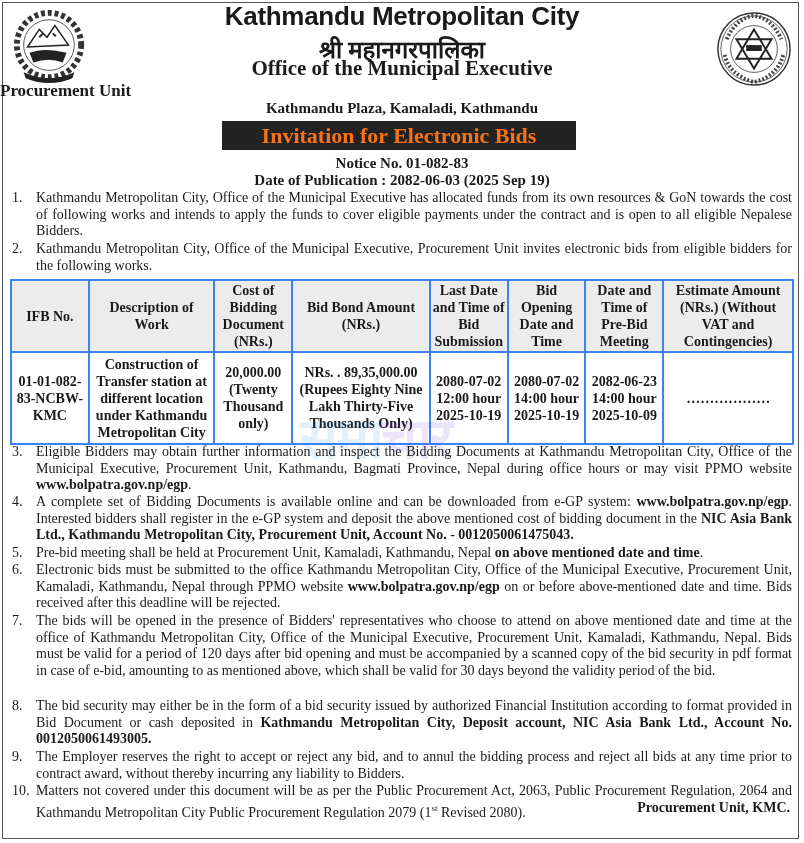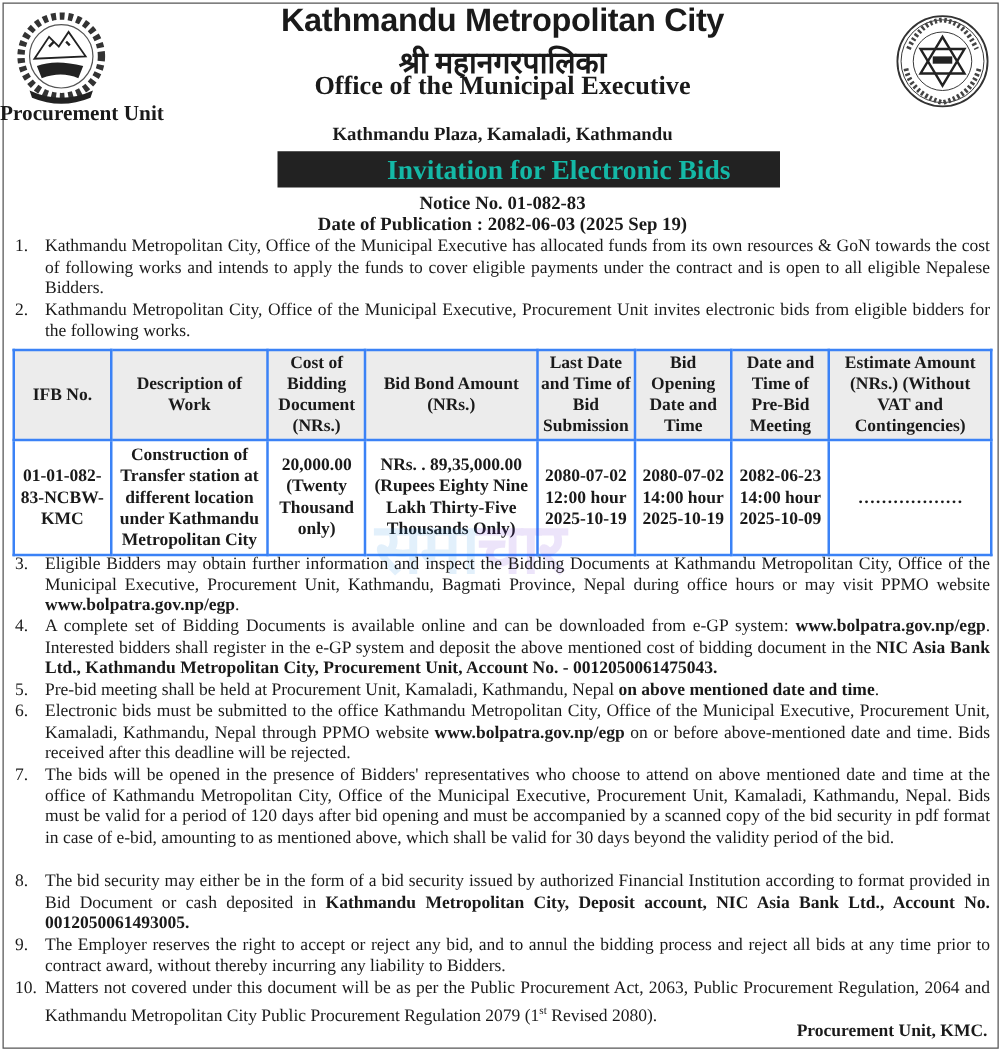--- a/index.html
+++ b/index.html
@@ -5,35 +5,35 @@
   html, body { margin: 0; padding: 0; background: #fff; }
   body { width: 804px; height: 843px; overflow: hidden; position: relative; font-family: "Liberation Serif", serif; color: #1a1a1a; }
   .frame { position: absolute; left: 2px; top: 2px; width: 797px; height: 837px; border: 1.5px solid #555; box-sizing: border-box; }
   .logo-left { position: absolute; left: 10px; top: 8px; width: 78px; height: 78px; }
   .logo-right { position: absolute; left: 715px; top: 10px; width: 78px; height: 78px; }
   .title { position: absolute; top: 1px; left: 0; width: 804px; text-align: center; font-family: "Liberation Sans", sans-serif; font-weight: bold; font-size: 26px; letter-spacing: -0.3px; }
   .nep { position: absolute; top: 32px; left: 0; width: 804px; text-align: center; font-size: 24px; font-weight: bold; }
   .office { position: absolute; top: 56px; left: 0; width: 804px; text-align: center; font-weight: bold; font-size: 21px; }
   .unit { position: absolute; top: 81px; left: 0; width: 804px; text-align: left; font-weight: bold; font-size: 17px; }
   .addr { position: absolute; top: 100px; left: 0; width: 804px; text-align: center; font-weight: bold; font-size: 15px; }
-  .banner { position: absolute; top: 121px; left: 222px; width: 354px; height: 29px; background: #222; color: #14b8a6; text-align: center; font-weight: bold; font-size: 22px; line-height: 29px; padding-left: 48px; }
+  .banner { position: absolute; top: 121px; left: 222px; width: 354px; height: 29px; background: #222; color: #f97316; text-align: center; font-weight: bold; font-size: 22px; line-height: 29px; }
   .notice { position: absolute; top: 155px; left: 0; width: 804px; text-align: center; font-weight: bold; font-size: 15px; }
   .pubdate { position: absolute; top: 172px; left: 0; width: 804px; text-align: center; font-weight: bold; font-size: 15px; }
   .para { position: absolute; left: 12px; width: 780px; font-size: 14px; line-height: 16.6px; text-align: justify; }
   .para .num { position: absolute; left: 0; top: 0; }
   .para .txt { margin-left: 24px; display: block; }
   .para b { font-weight: bold; }
   table.ifb { position: absolute; left: 10px; top: 279px; width: 784px; border-collapse: collapse; font-weight: bold; font-size: 14px; line-height: 17px; }
   table.ifb th, table.ifb td { border: 2px solid #3b82f6; text-align: center; vertical-align: middle; padding: 1px 2px; }
   table.ifb thead th { background: #ececec; height: 66px; }
   table.ifb tbody td { height: 88px; background: transparent; }
   .watermark { position: absolute; left: 300px; top: 398px; width: 260px; height: 60px; font-family: "Liberation Sans", sans-serif; font-weight: bold; font-size: 56px; opacity: 0.12; pointer-events: none; letter-spacing: -2px; }
   .wm1 { color: #1e88e5; }
   .wm2 { color: #6d28d9; }
-  .sign { position: absolute; top: 818px; right: 14px; font-weight: bold; font-size: 14px; }
+  .sign { position: absolute; top: 800px; right: 14px; font-weight: bold; font-size: 14px; }
 </style>
 </head>
 <body>
 
 <div class="frame"></div>
 
 <svg class="logo-left" viewBox="0 0 80 80">
   <circle cx="40" cy="38" r="33" fill="none" stroke="#333" stroke-width="6" stroke-dasharray="4 3"></circle>
   <circle cx="40" cy="38" r="26" fill="#fff" stroke="#555" stroke-width="1"></circle>
   <path d="M18 40 L30 22 L38 30 L46 18 L60 38 Z" fill="#fff" stroke="#222" stroke-width="1.5"></path>

